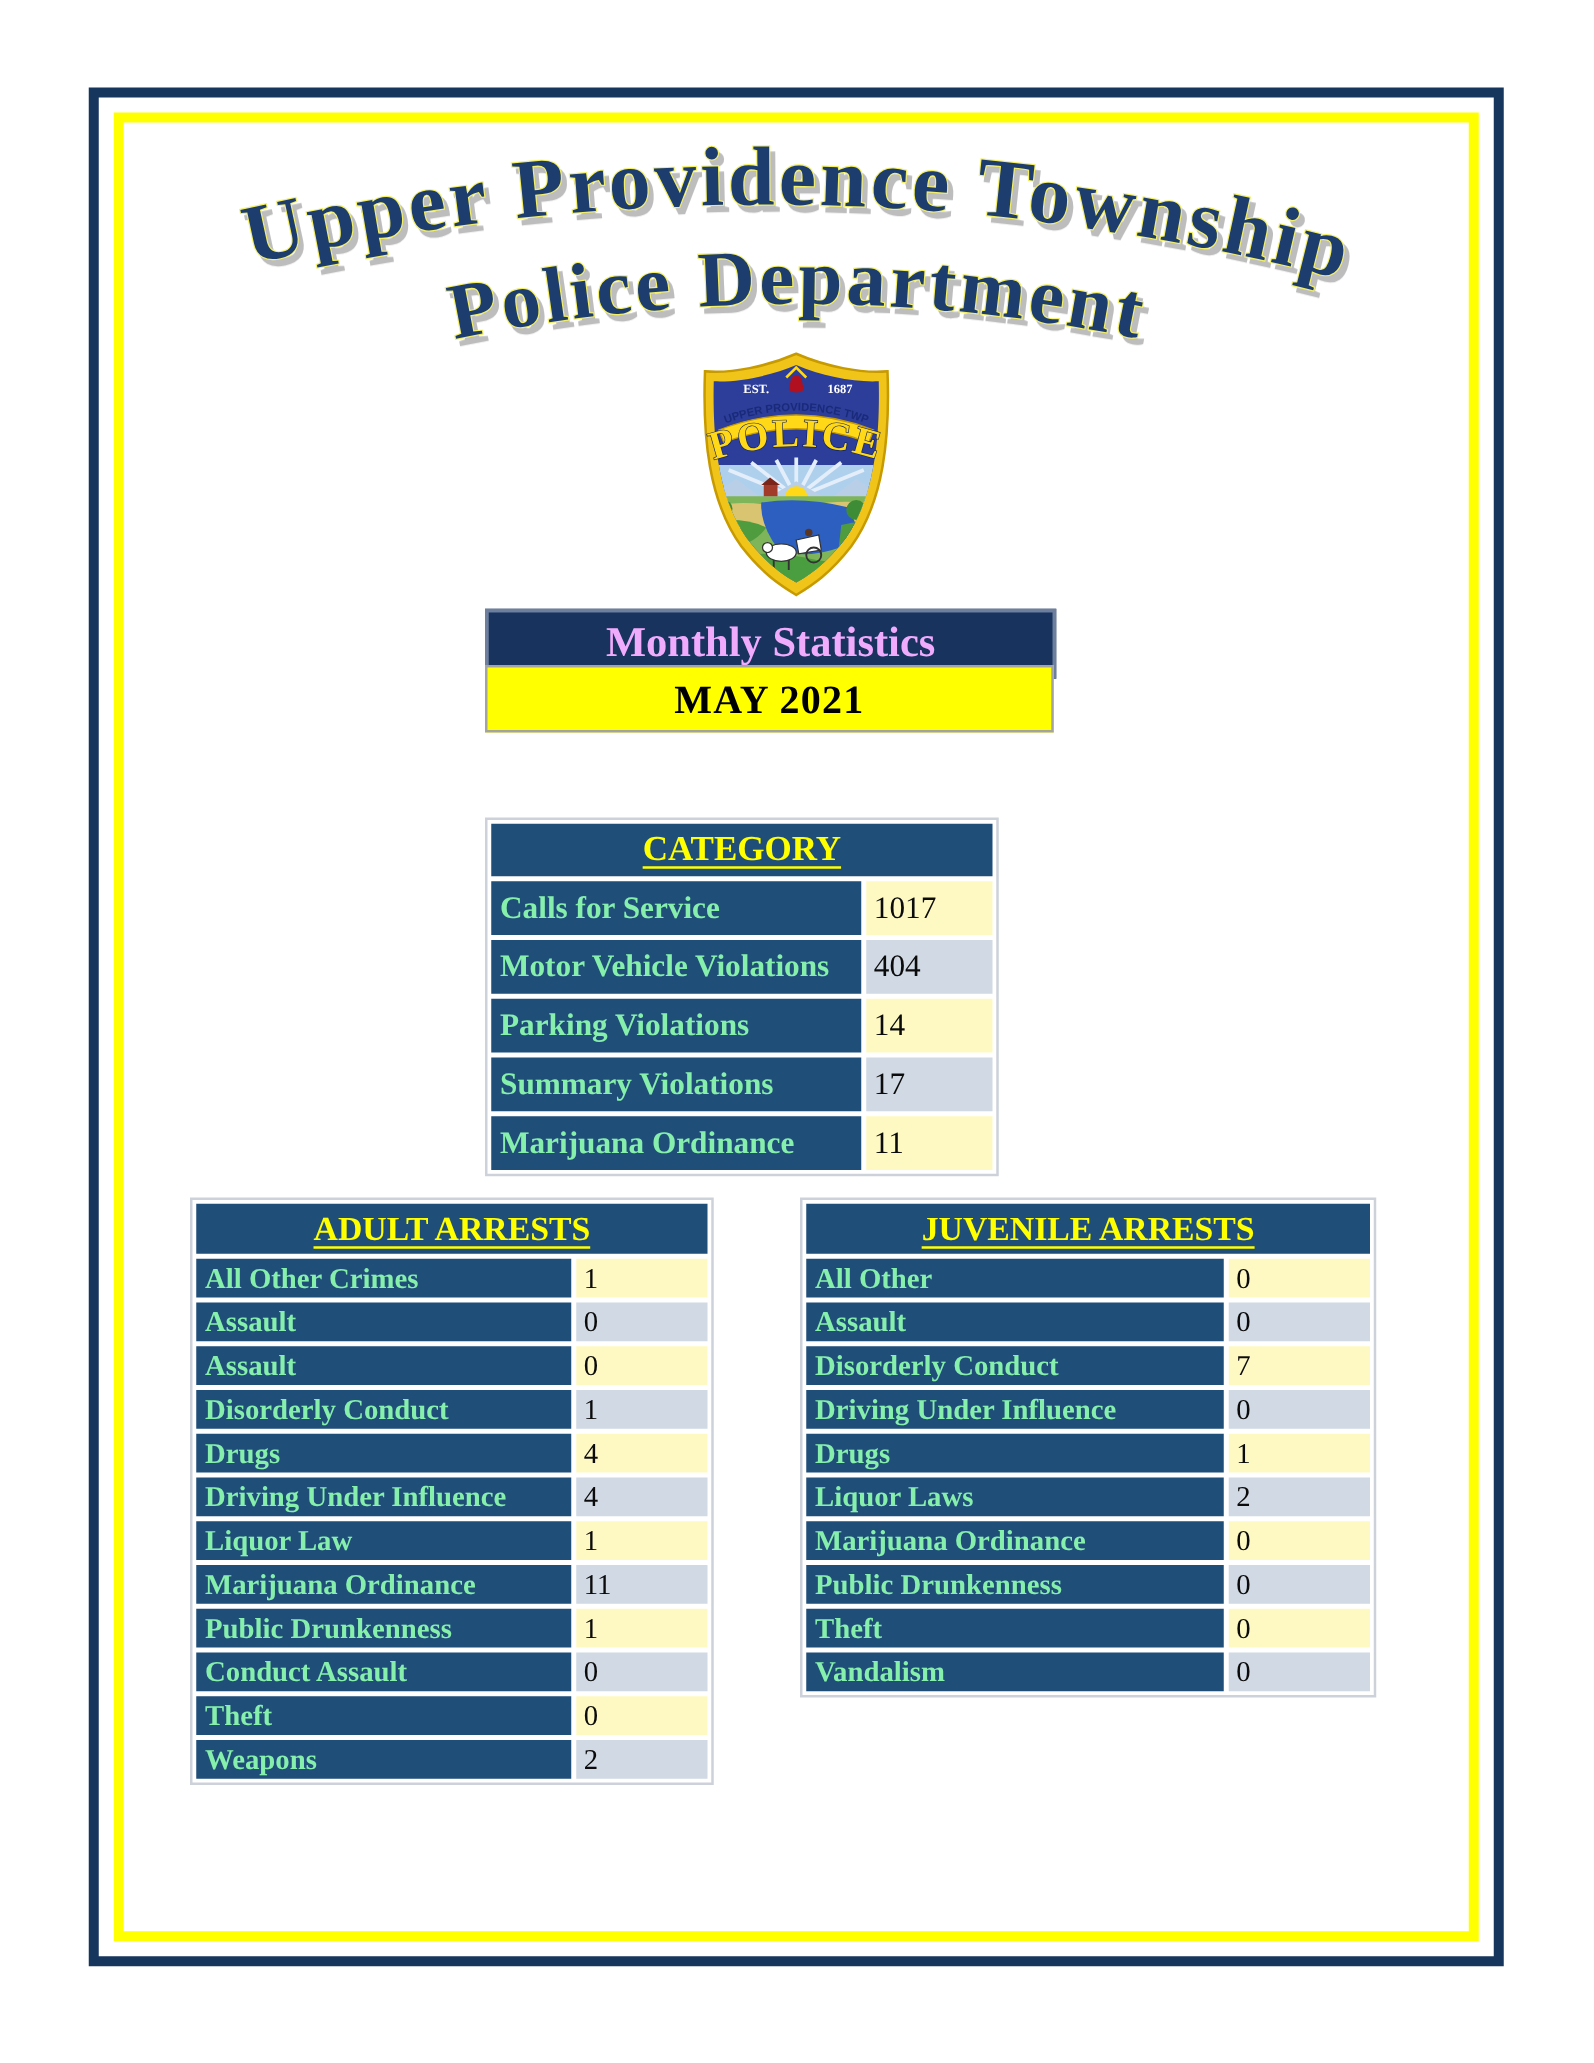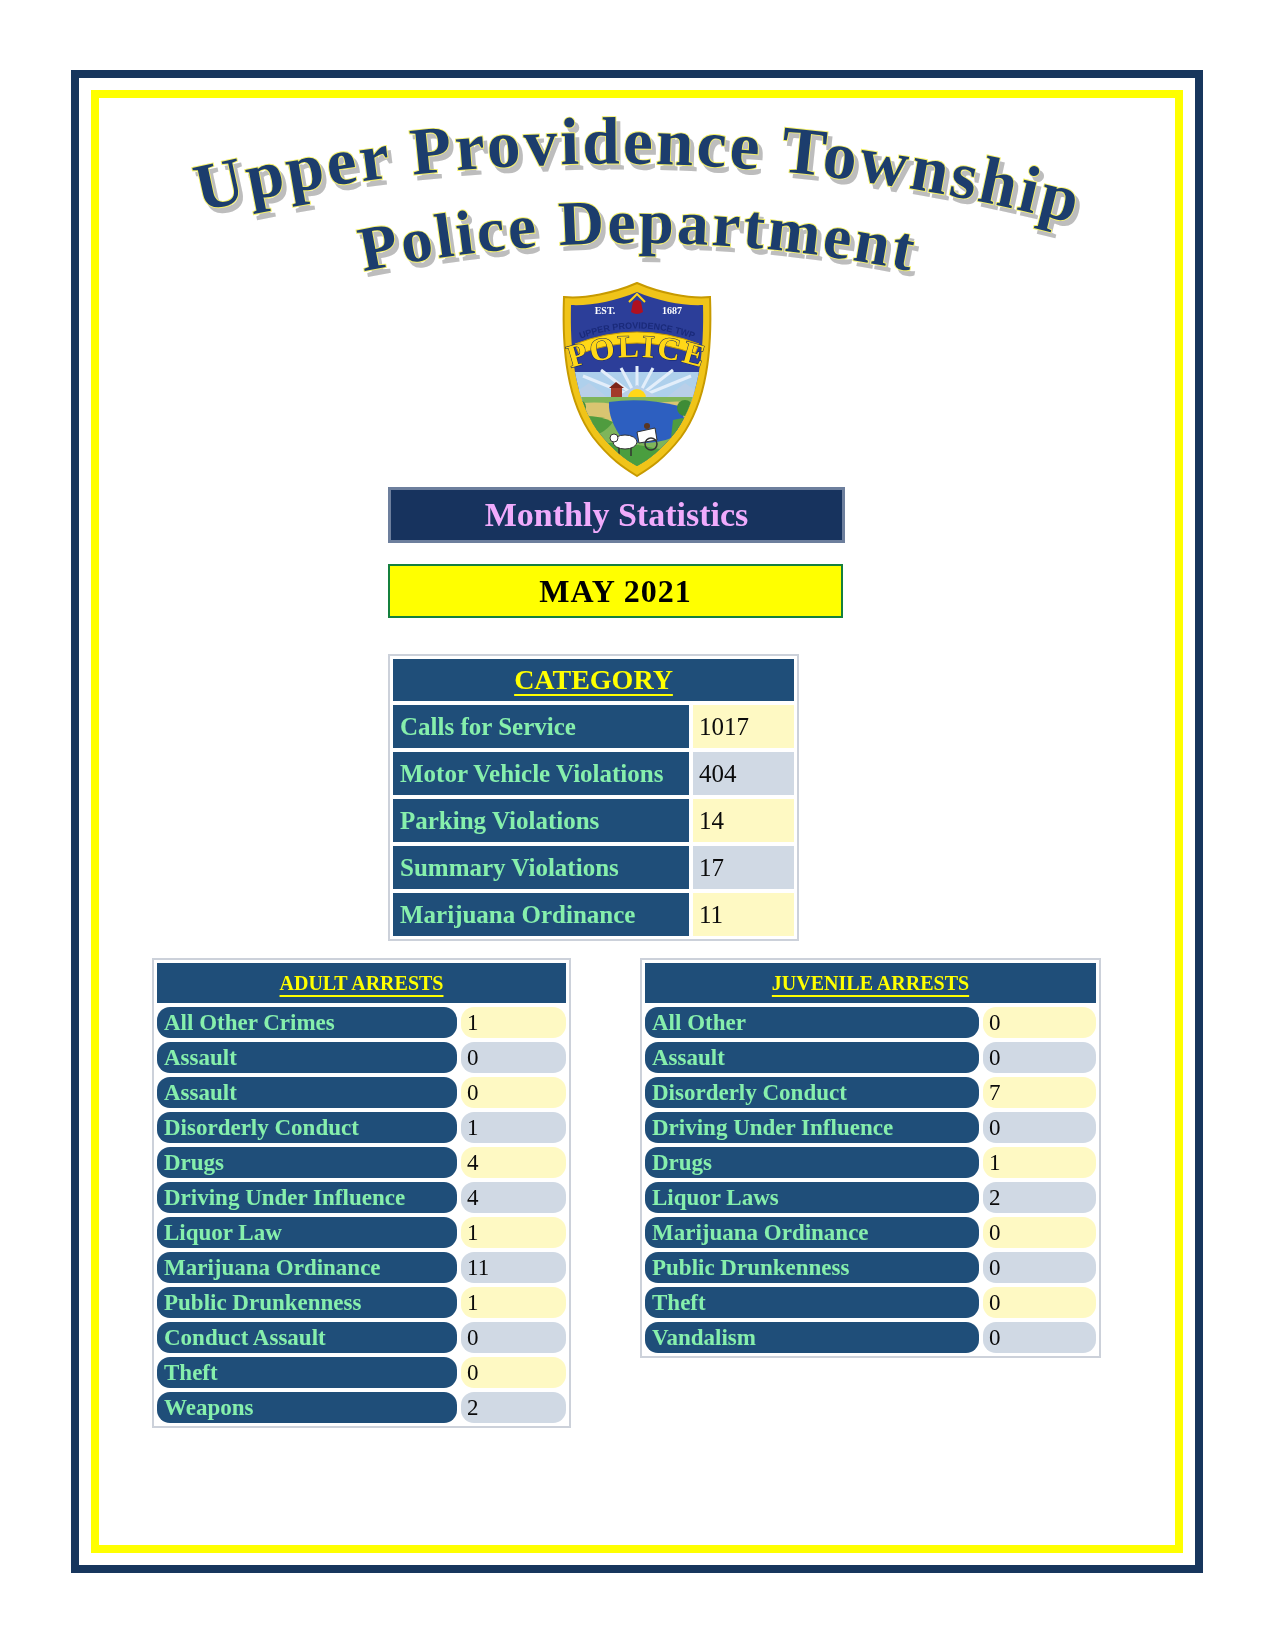--- a/index.html
+++ b/index.html
@@ -9,41 +9,41 @@
         border:8px solid #17365d;}
   .frame-inner{position:absolute;left:12px;top:12px;right:12px;bottom:12px;
         border:8px solid #ffff00;}
 
   .title-svg{position:absolute;left:90px;top:90px;width:1095px;height:190px;}
   .badge-svg{position:absolute;left:553px;top:280px;width:168px;height:200px;}
 
   .banner{position:absolute;left:388px;width:451px;text-align:center;font-weight:bold;}
   .banner-stats{top:487px;height:50px;line-height:50px;background:#17335e;color:#f0abfc;
         border:3px solid #6d7f9d;font-size:34px;}
-  .banner-month{top:564px;height:50px;line-height:50px;background:#ffff00;color:#000000;
-        border:2px solid #15803d;font-size:32px;letter-spacing:1px;}
+  .banner-month{top:532px;height:50px;line-height:50px;background:#ffff00;color:#000000;
+        border:2px solid #a3a3a3;font-size:32px;letter-spacing:1px;}
 
   .stat-table{position:absolute;display:grid;gap:4px;background:#ffffff;
         border:2px solid #ccd1da;padding:3px;}
   .stat-table .thead{grid-column:1 / -1;background:#1f4e79;color:#ffff00;
         font-weight:bold;text-align:center;
         text-decoration:underline;text-decoration-thickness:2px;text-underline-offset:5px;
         display:flex;align-items:center;justify-content:center;}
   .stat-table .tlabel{background:#1f4e79;color:#86efac;font-weight:bold;
         display:flex;align-items:center;padding-left:7px;}
   .stat-table .tvalue{color:#0b0b0b;display:flex;align-items:center;padding-left:6px;}
   .stat-table .tvalue.dark{background:#fef9c3;}
   .stat-table .tvalue.light{background:#d0d9e4;}
 
   .cat-table{left:388px;top:654px;width:401px;grid-template-columns:296px 1fr;}
   .cat-table .thead{height:42px;font-size:28px;}
   .cat-table .tlabel,.cat-table .tvalue{height:43px;font-size:25px;}
 
-  .arr-table .thead{height:40px;font-size:20px;}
-  .arr-table .tlabel,.arr-table .tvalue{height:31px;font-size:23px;border-radius:13px;}
+  .arr-table .thead{height:40px;font-size:27px;}
+  .arr-table .tlabel,.arr-table .tvalue{height:31px;font-size:23px;}
   .adult-table{left:152px;top:958px;width:409px;grid-template-columns:300px 1fr;}
   .juvenile-table{left:640px;top:958px;width:451px;grid-template-columns:334px 1fr;}
 </style>
 </head>
 <body>
 
 <div class="page">
 
   <div class="frame-outer">
     <div class="frame-inner"></div>

